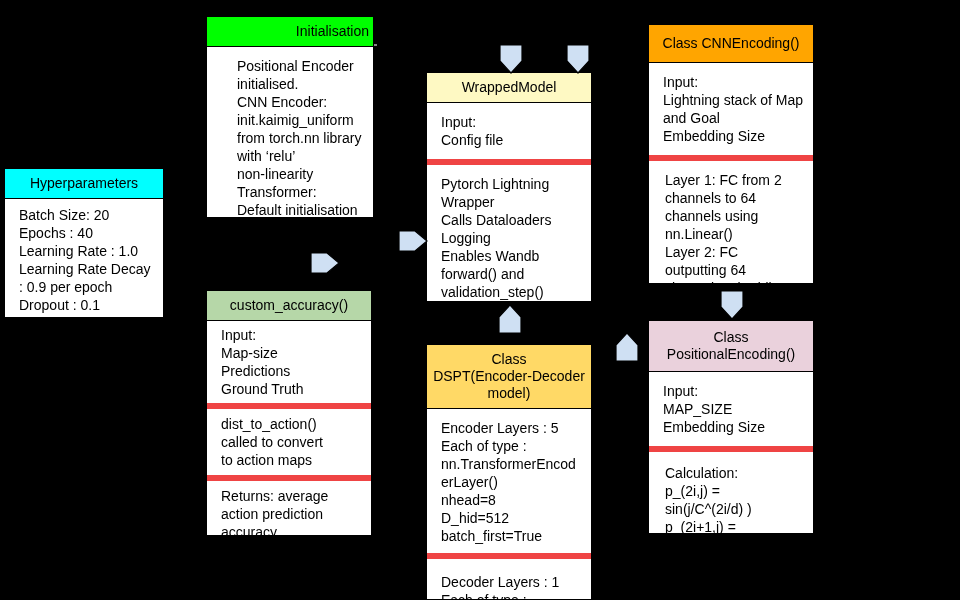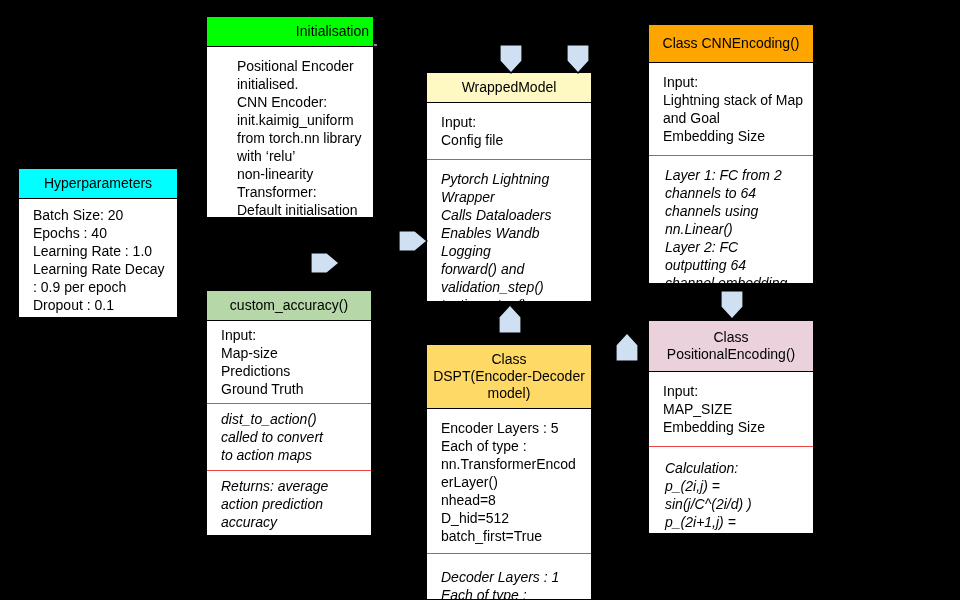--- a/index.html
+++ b/index.html
@@ -28,41 +28,41 @@
     box-sizing:border-box;
     border-bottom:1px solid #000;
   }
   .section{
     padding:7px 10px 7px 14px;
     font-size:14px;
     line-height:18px;
     color:#000;
     box-sizing:border-box;
   }
-  .section + .section{border-top:1px solid #ef4444;font-style:italic;}
+  .section + .section{border-top:6px solid #ef4444;}
   .section .ln{white-space:pre;}
 
   
   .stub{position:absolute;background:#000;}
   .tick{position:absolute;background:#888;}
 
   
   .arrow{position:absolute;}
   .arrow svg{display:block;}
 </style>
 </head>
 <body>
 
 <div class="stage">
 
   <div class="stub" style="left:730px;top:14px;width:2px;height:10px;"></div>
   <div class="stub" style="left:731px;top:312px;width:2px;height:8px;"></div>
   <div class="tick" style="left:371px;top:44px;width:6px;height:2px;"></div>
 
-  <div class="box" style="left:18px;top:168px;width:160px;height:150px;">
+  <div class="box" style="left:4px;top:168px;width:160px;height:150px;">
     <div class="box-header" style="background:#00FFFF;">Hyperparameters</div>
     <div class="section">
       <div class="ln">Batch Size: 20</div>
       <div class="ln">Epochs : 40</div>
       <div class="ln">Learning Rate : 1.0</div>
       <div class="ln">Learning Rate Decay</div>
       <div class="ln">: 0.9 per epoch</div>
       <div class="ln">Dropout : 0.1</div>
     </div>
   </div>
@@ -85,22 +85,22 @@
   <div class="box" style="left:426px;top:72px;width:166px;height:230px;">
     <div class="box-header" style="background:#fef9c3;">WrappedModel</div>
     <div class="section" style="padding-top:10px;padding-bottom:10px;">
       <div class="ln">Input:</div>
       <div class="ln">Config file</div>
     </div>
     <div class="section" style="padding-top:10px;">
       <div class="ln">Pytorch Lightning</div>
       <div class="ln">Wrapper</div>
       <div class="ln">Calls Dataloaders</div>
+      <div class="ln">Logging</div>
       <div class="ln">Enables Wandb</div>
-      <div class="ln">Logging</div>
       <div class="ln">forward() and</div>
       <div class="ln">validation_step()</div>
       <div class="ln">testing_step()</div>
     </div>
   </div>
 
   <div class="box" style="left:648px;top:24px;width:166px;height:260px;">
     <div class="box-header" style="background:#FFA500;padding:10px 4px;">Class CNNEncoding()</div>
     <div class="section" style="padding-top:10px;padding-bottom:10px;">
       <div class="ln">Input:</div>

